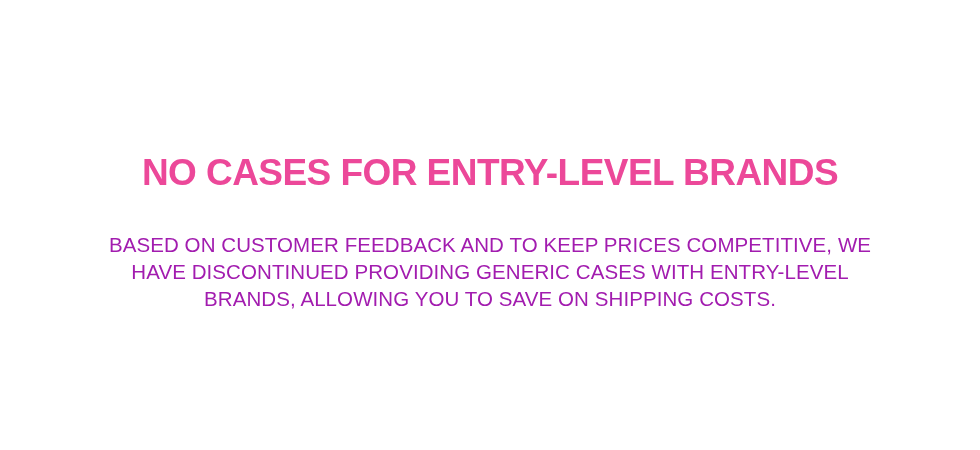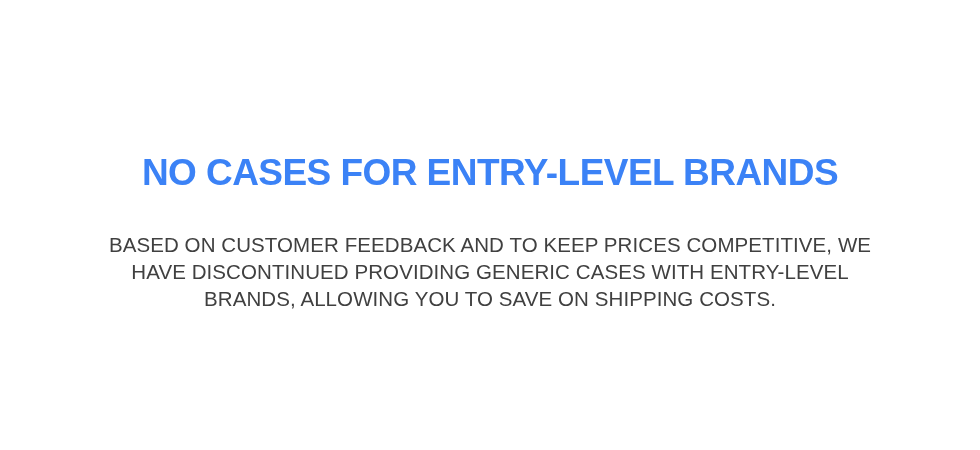--- a/index.html
+++ b/index.html
@@ -26,36 +26,36 @@
     justify-content: flex-start;
     padding-top: 152px;
   }
 
   .promo-heading {
     font-family: "Liberation Sans", sans-serif;
     font-size: 37px;
     font-weight: 700;
     line-height: 1.12;
     letter-spacing: -0.015em;
-    color: #3b82f6;
+    color: #ec4899;
     text-align: center;
     text-transform: uppercase;
     margin: 0;
     padding: 0;
     width: 900px;
     -webkit-font-smoothing: antialiased;
   }
 
   .promo-body {
     font-family: "Liberation Sans", sans-serif;
     font-size: 20.5px;
     font-weight: 400;
     line-height: 27px;
     letter-spacing: 0.004em;
-    color: #404040;
+    color: #a21caf;
     text-align: center;
     text-transform: uppercase;
     margin: 0;
     padding: 0;
     width: 802px;
     margin-top: 38px;
     -webkit-font-smoothing: antialiased;
   }
 </style>
 </head>

